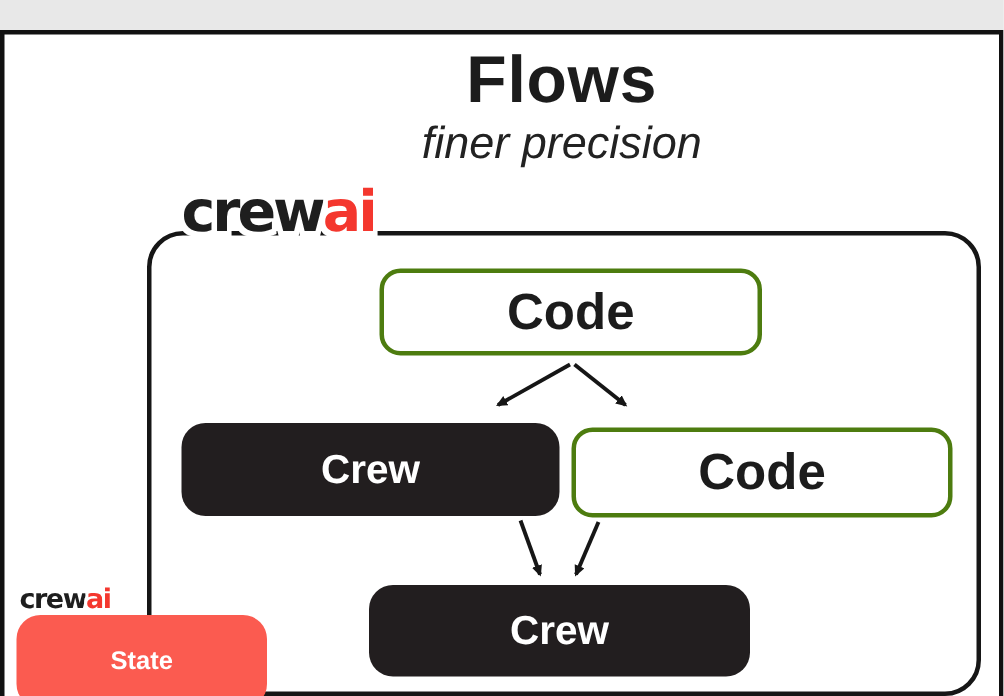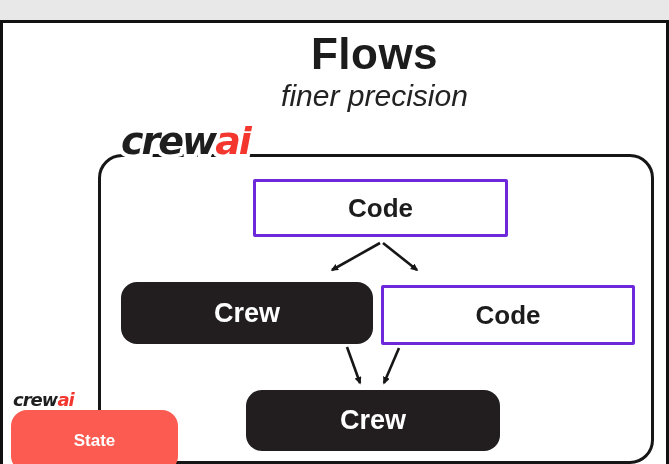--- a/index.html
+++ b/index.html
@@ -44,21 +44,20 @@
     border: 3px solid #161616;
     border-radius: 24px;
     background: #ffffff;
   }
 
   
   .logo {
     position: absolute;
     font-family: "DejaVu Sans", sans-serif;
     font-weight: 800;
-    font-style: italic;
     letter-spacing: -2px;
     color: #1e1e1e;
     z-index: 5;
     white-space: nowrap;
     text-shadow:
       -3px -3px 0 #fff,  3px -3px 0 #fff,
       -3px  3px 0 #fff,  3px  3px 0 #fff,
       -3px  0   0 #fff,  3px  0   0 #fff,
        0   -3px 0 #fff,  0    3px 0 #fff;
   }
@@ -76,24 +75,24 @@
   .node {
     position: absolute;
     display: flex;
     align-items: center;
     justify-content: center;
     font-weight: bold;
     z-index: 2;
   }
   .node-white {
     background: #ffffff;
-    border: 3px solid #6d28d9;
-    border-radius: 2px;
+    border: 3px solid #4d7c0f;
+    border-radius: 14px;
     color: #1c1c1c;
-    font-size: 26px;
+    font-size: 34px;
   }
   .node-black {
     background: #221e1f;
     border-radius: 16px;
     color: #ffffff;
     font-size: 27px;
   }
   .node-code-top   { left: 250px; top: 156px; width: 255px; height: 58px; }
   .node-crew-left  { left: 118px; top: 259px; width: 252px; height: 62px; }
   .node-code-right { left: 378px; top: 262px; width: 254px; height: 60px; }

